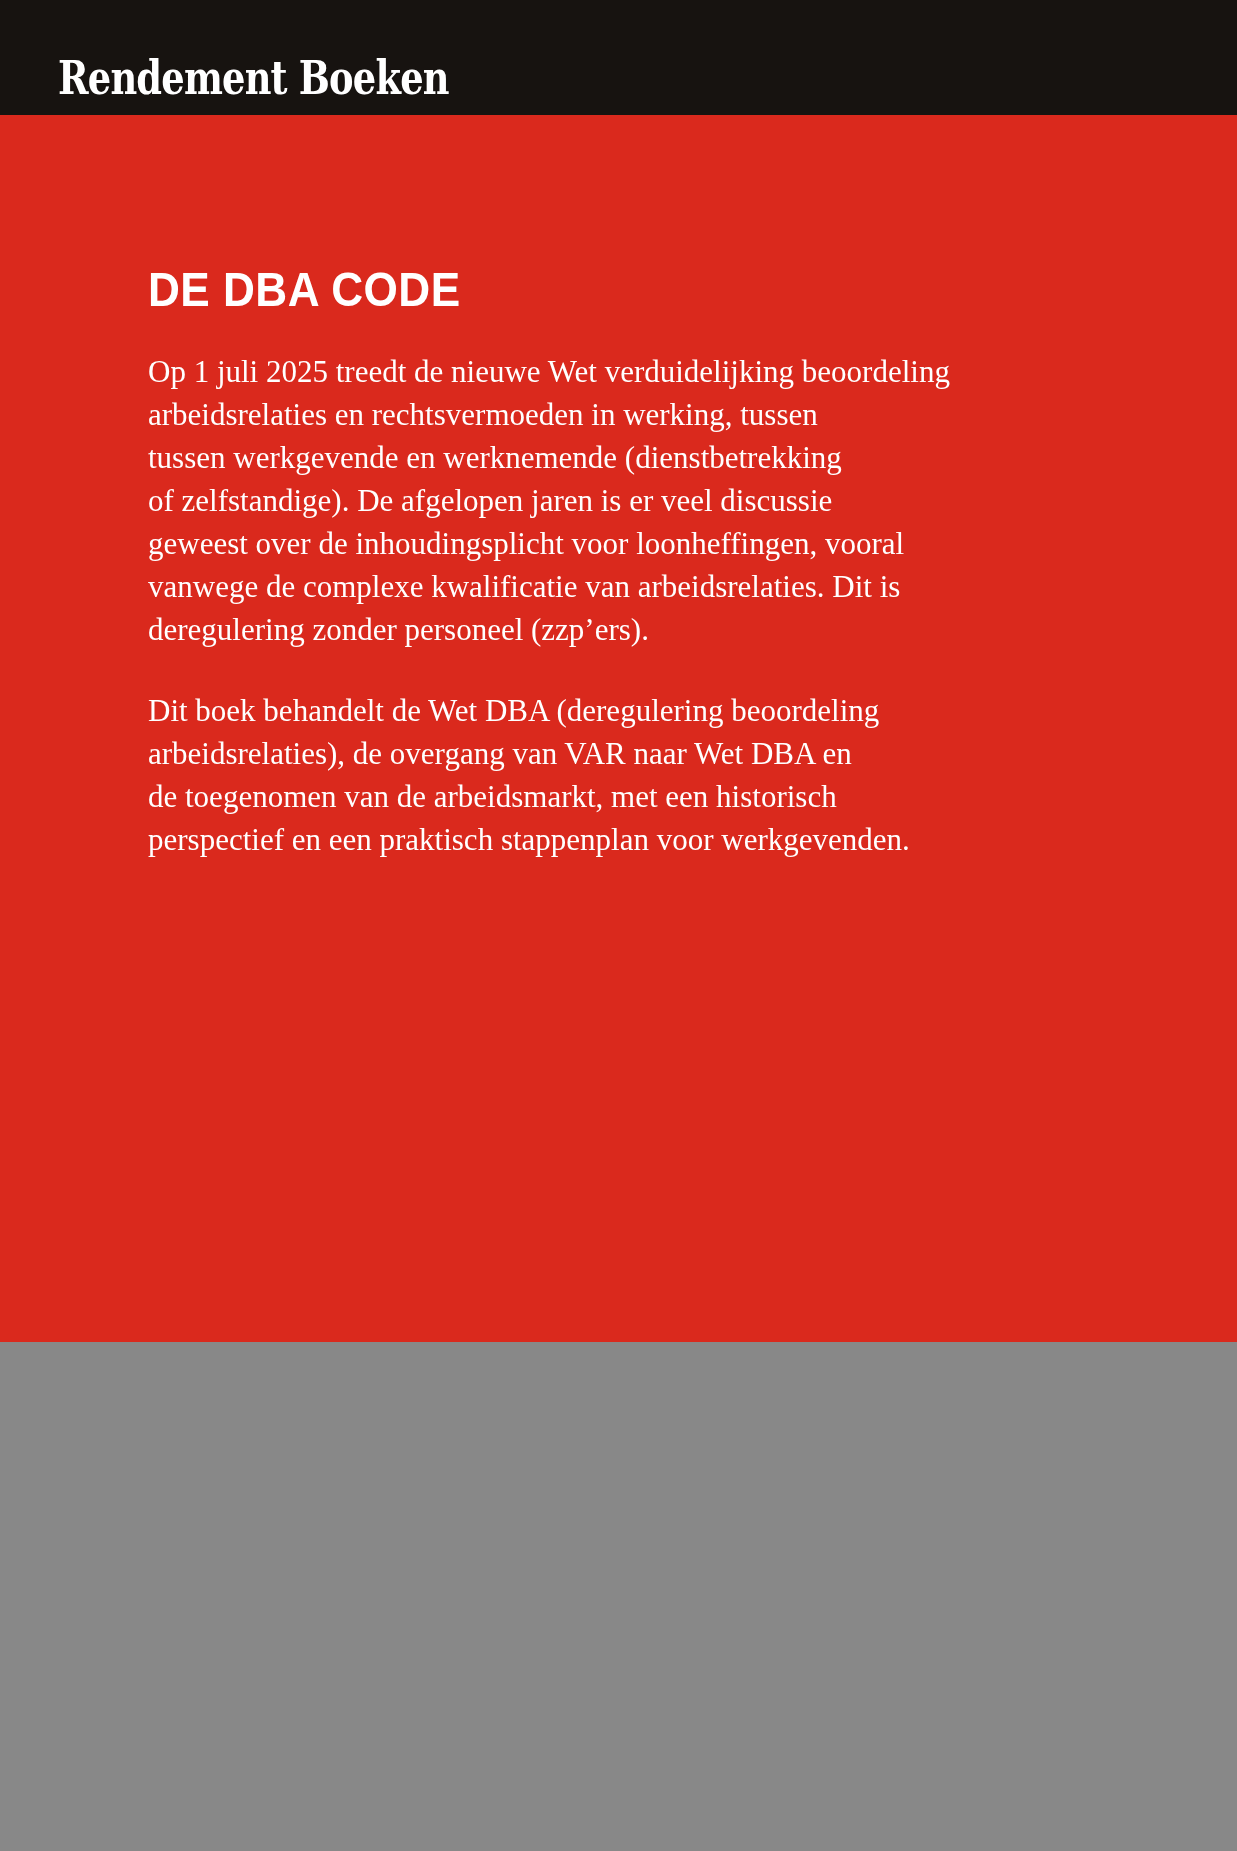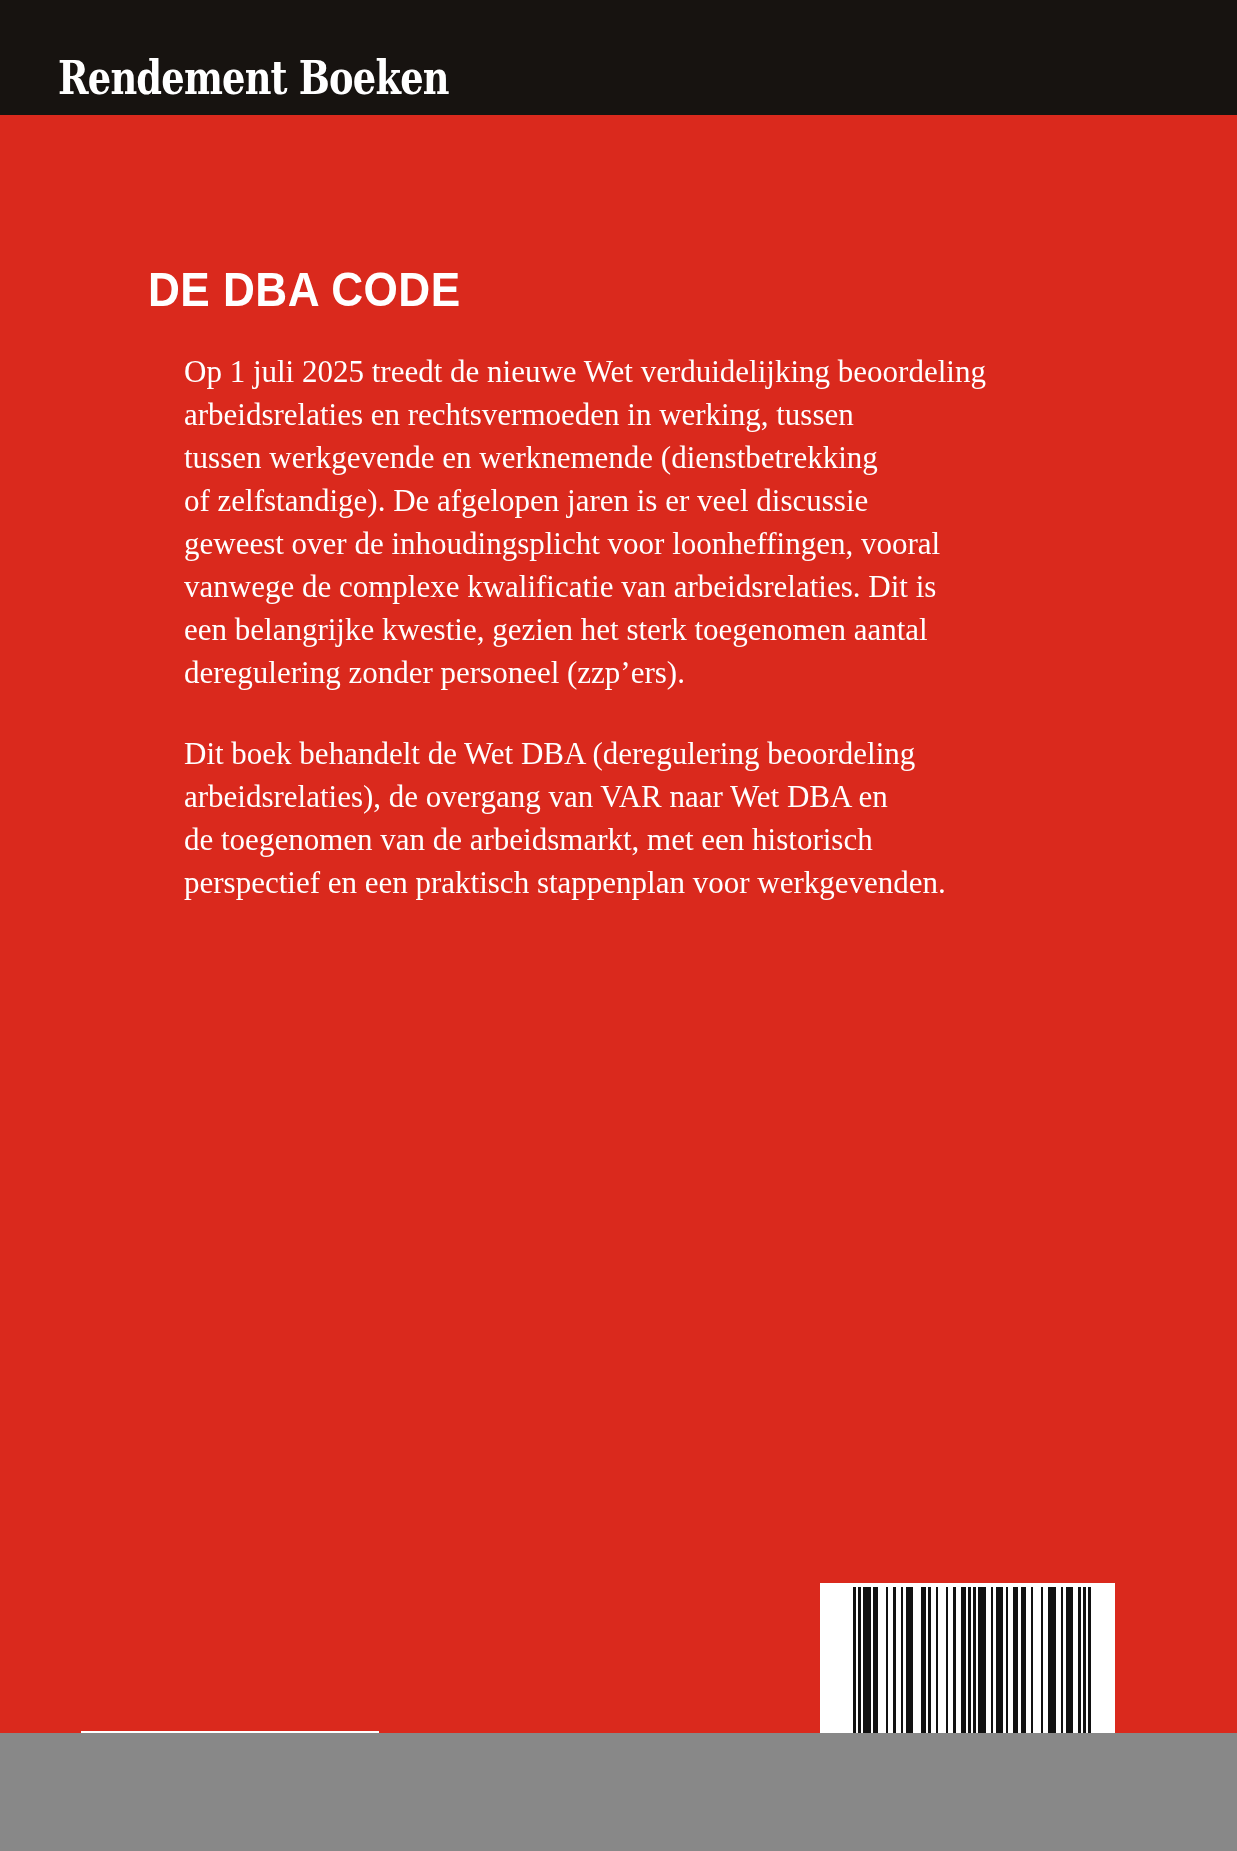--- a/index.html
+++ b/index.html
@@ -4,21 +4,21 @@
 <style>
   :root{
     --red:#DA291D;
     --bar-black:#171310;
     --text-white:#FFFFFF;
     --logo-black:#17130F;
   }
   html,body{margin:0;padding:0;background:#888;}
   .page{
     position:relative;
-    width:1237px;height:1733px;
+    width:1237px;height:1342px;
     background:var(--red);
     overflow:hidden;
     font-family:"Liberation Serif", serif;
     margin:0 auto;
   }
   .topbar{
     position:absolute;left:0;top:0;width:1237px;height:115px;
     background:var(--bar-black);
     display:flex;align-items:flex-end;
   }
@@ -42,21 +42,20 @@
     color:var(--text-white);
     transform:scaleX(0.92);
     transform-origin:left top;
     white-space:nowrap;
   }
   .body-text{
     position:absolute;left:148px;top:350px;width:860px;
     color:var(--text-white);
     font-size:31px;
     line-height:43px;
-    margin-left:36px;
   }
   .body-text .para{margin:0 0 38px 0;}
   .body-text .line{white-space:nowrap;}
   .barcode-box{
     position:absolute;left:820px;top:1583px;width:295px;height:205px;
     background:#fff;
   }
   .barcode-box svg{position:absolute;left:0;top:0;}
   .bc-digits{
     position:absolute;top:168px;height:32px;
@@ -106,21 +105,20 @@
   <div class="title">DE DBA CODE</div>
 
   <div class="body-text">
       <div class="para">
         <div class="line">Op 1 juli 2025 treedt de nieuwe Wet verduidelijking beoordeling</div>
         <div class="line">arbeidsrelaties en rechtsvermoeden in werking, tussen</div>
         <div class="line">tussen werkgevende en werknemende (dienstbetrekking</div>
         <div class="line">of zelfstandige). De afgelopen jaren is er veel discussie</div>
         <div class="line">geweest over de inhoudingsplicht voor loonheffingen, vooral</div>
         <div class="line">vanwege de complexe kwalificatie van arbeidsrelaties. Dit is</div>
-        <div class="line">een belangrijke kwestie, gezien het sterk toegenomen aantal</div>
         <div class="line">deregulering zonder personeel (zzp’ers).</div>
       </div>
       <div class="para">
         <div class="line">Dit boek behandelt de Wet DBA (deregulering beoordeling</div>
         <div class="line">arbeidsrelaties), de overgang van VAR naar Wet DBA en</div>
         <div class="line">de toegenomen van de arbeidsmarkt, met een historisch</div>
         <div class="line">perspectief en een praktisch stappenplan voor werkgevenden.</div>
       </div>
     </div>
 

